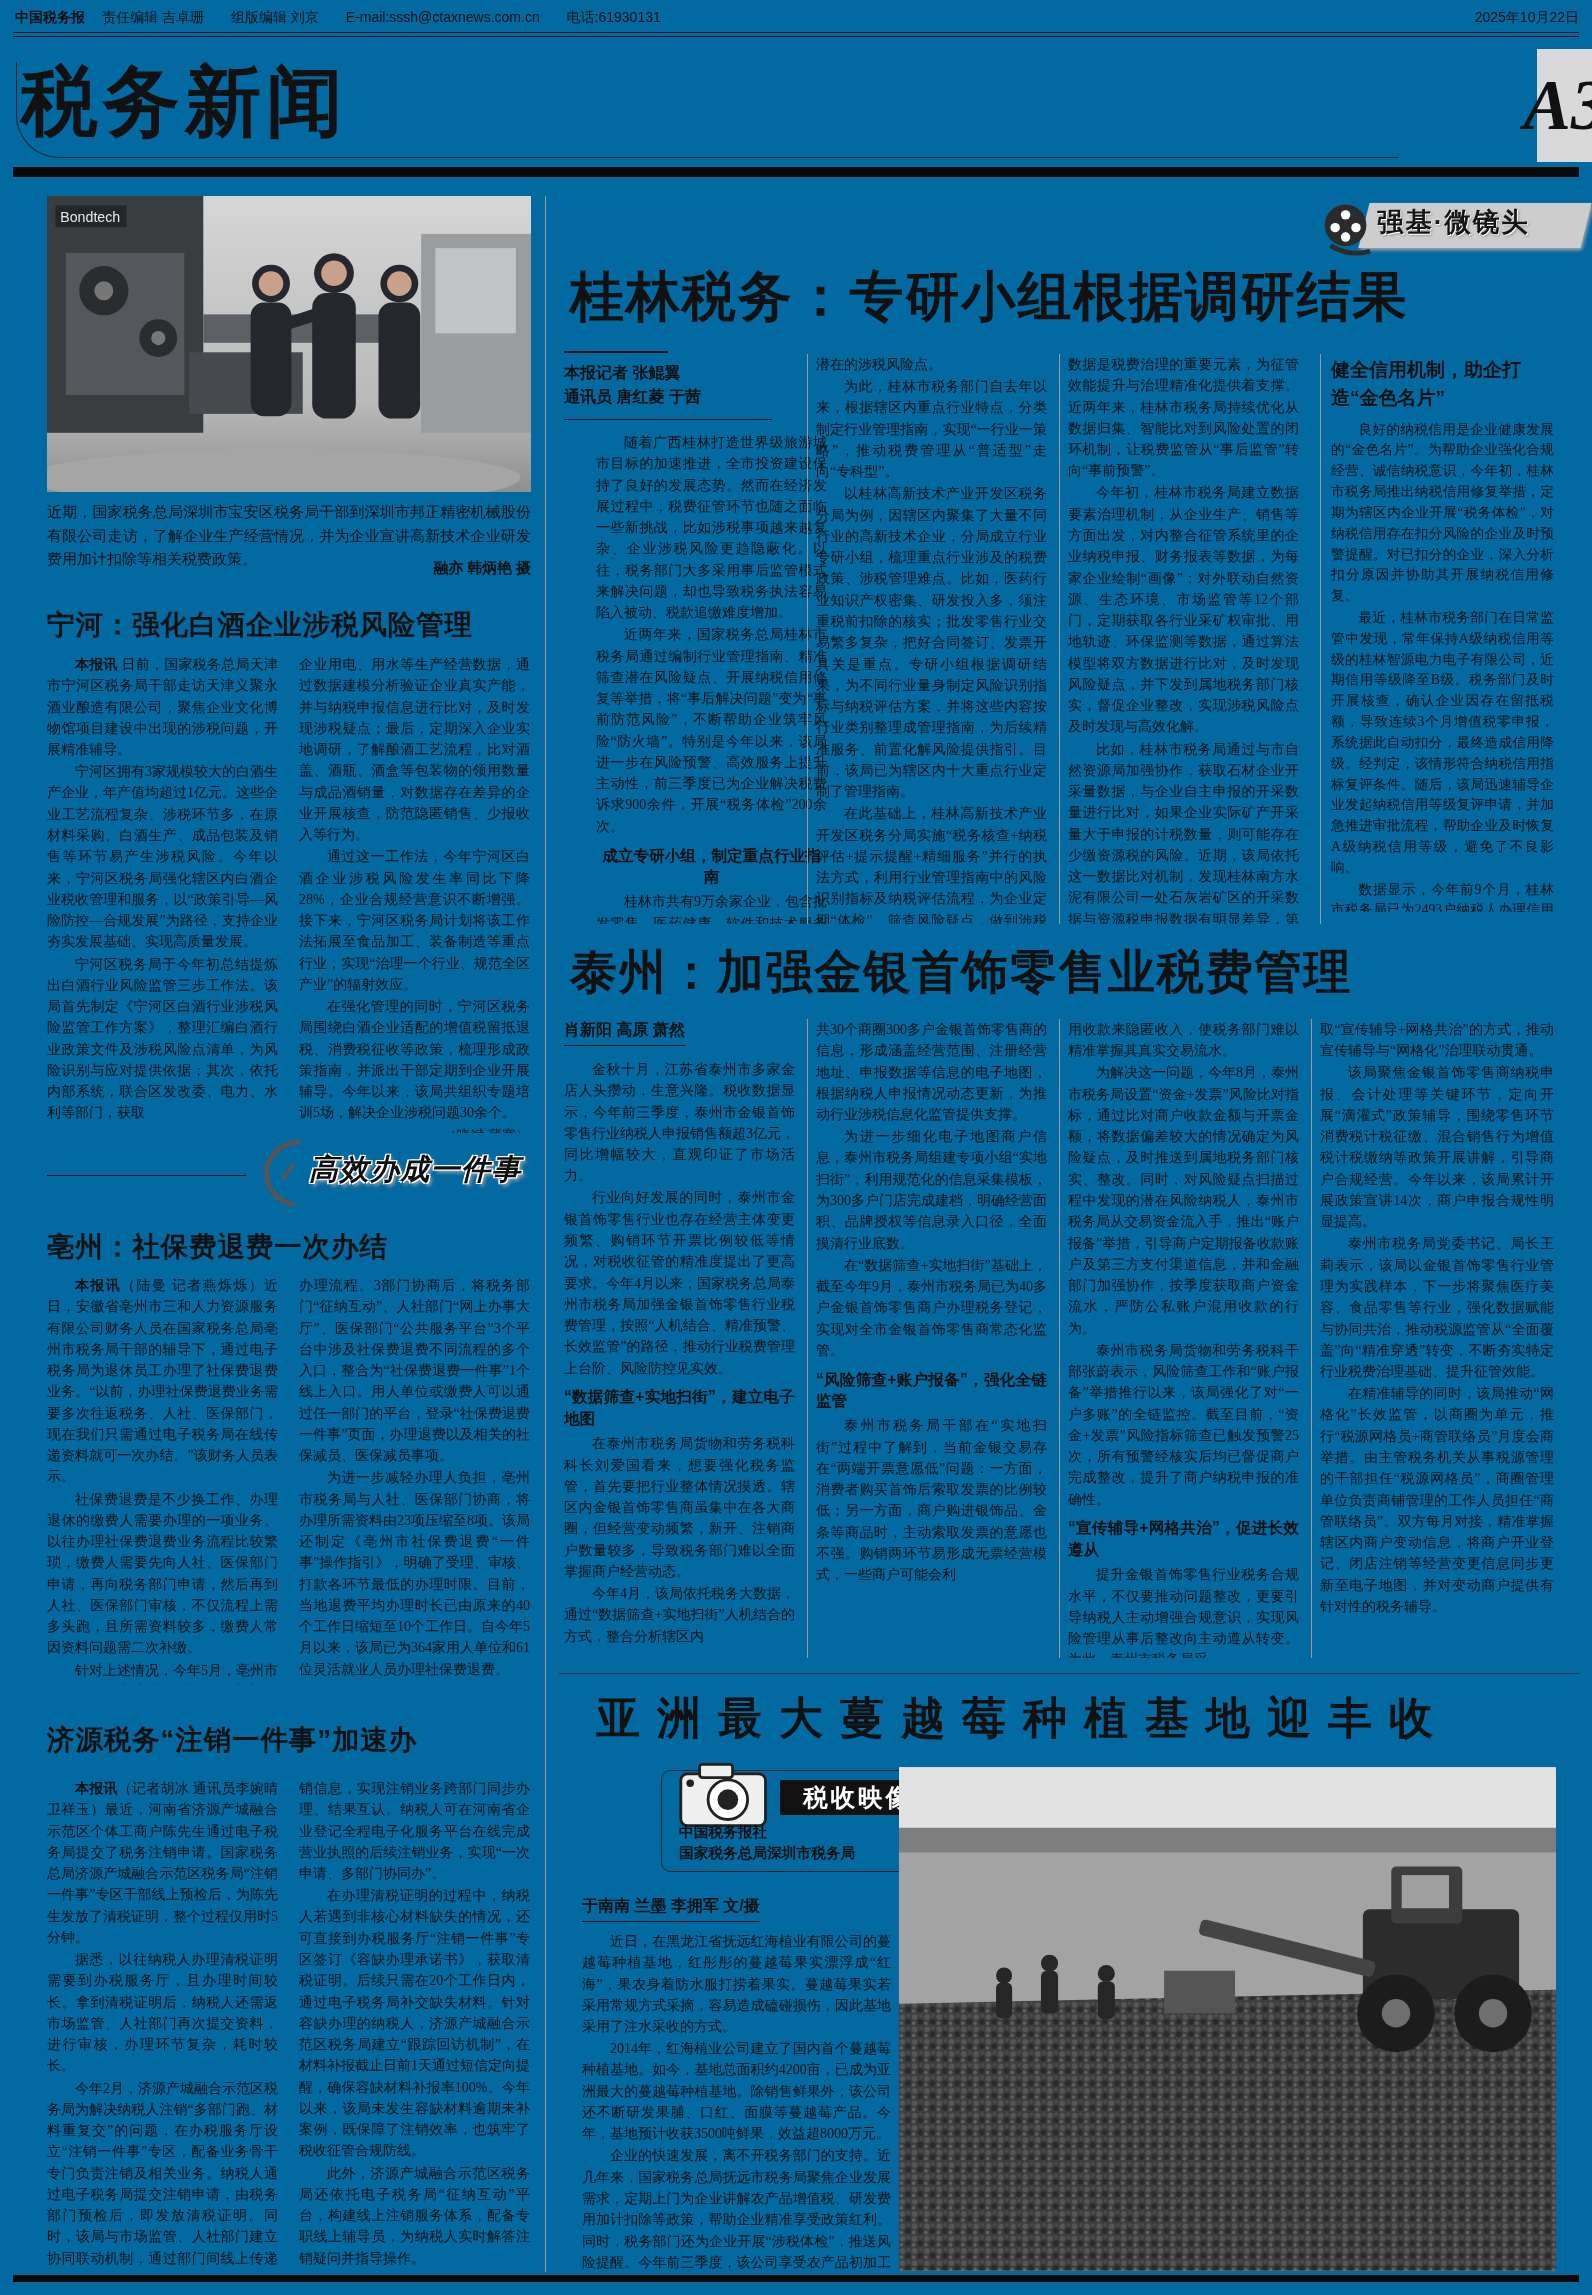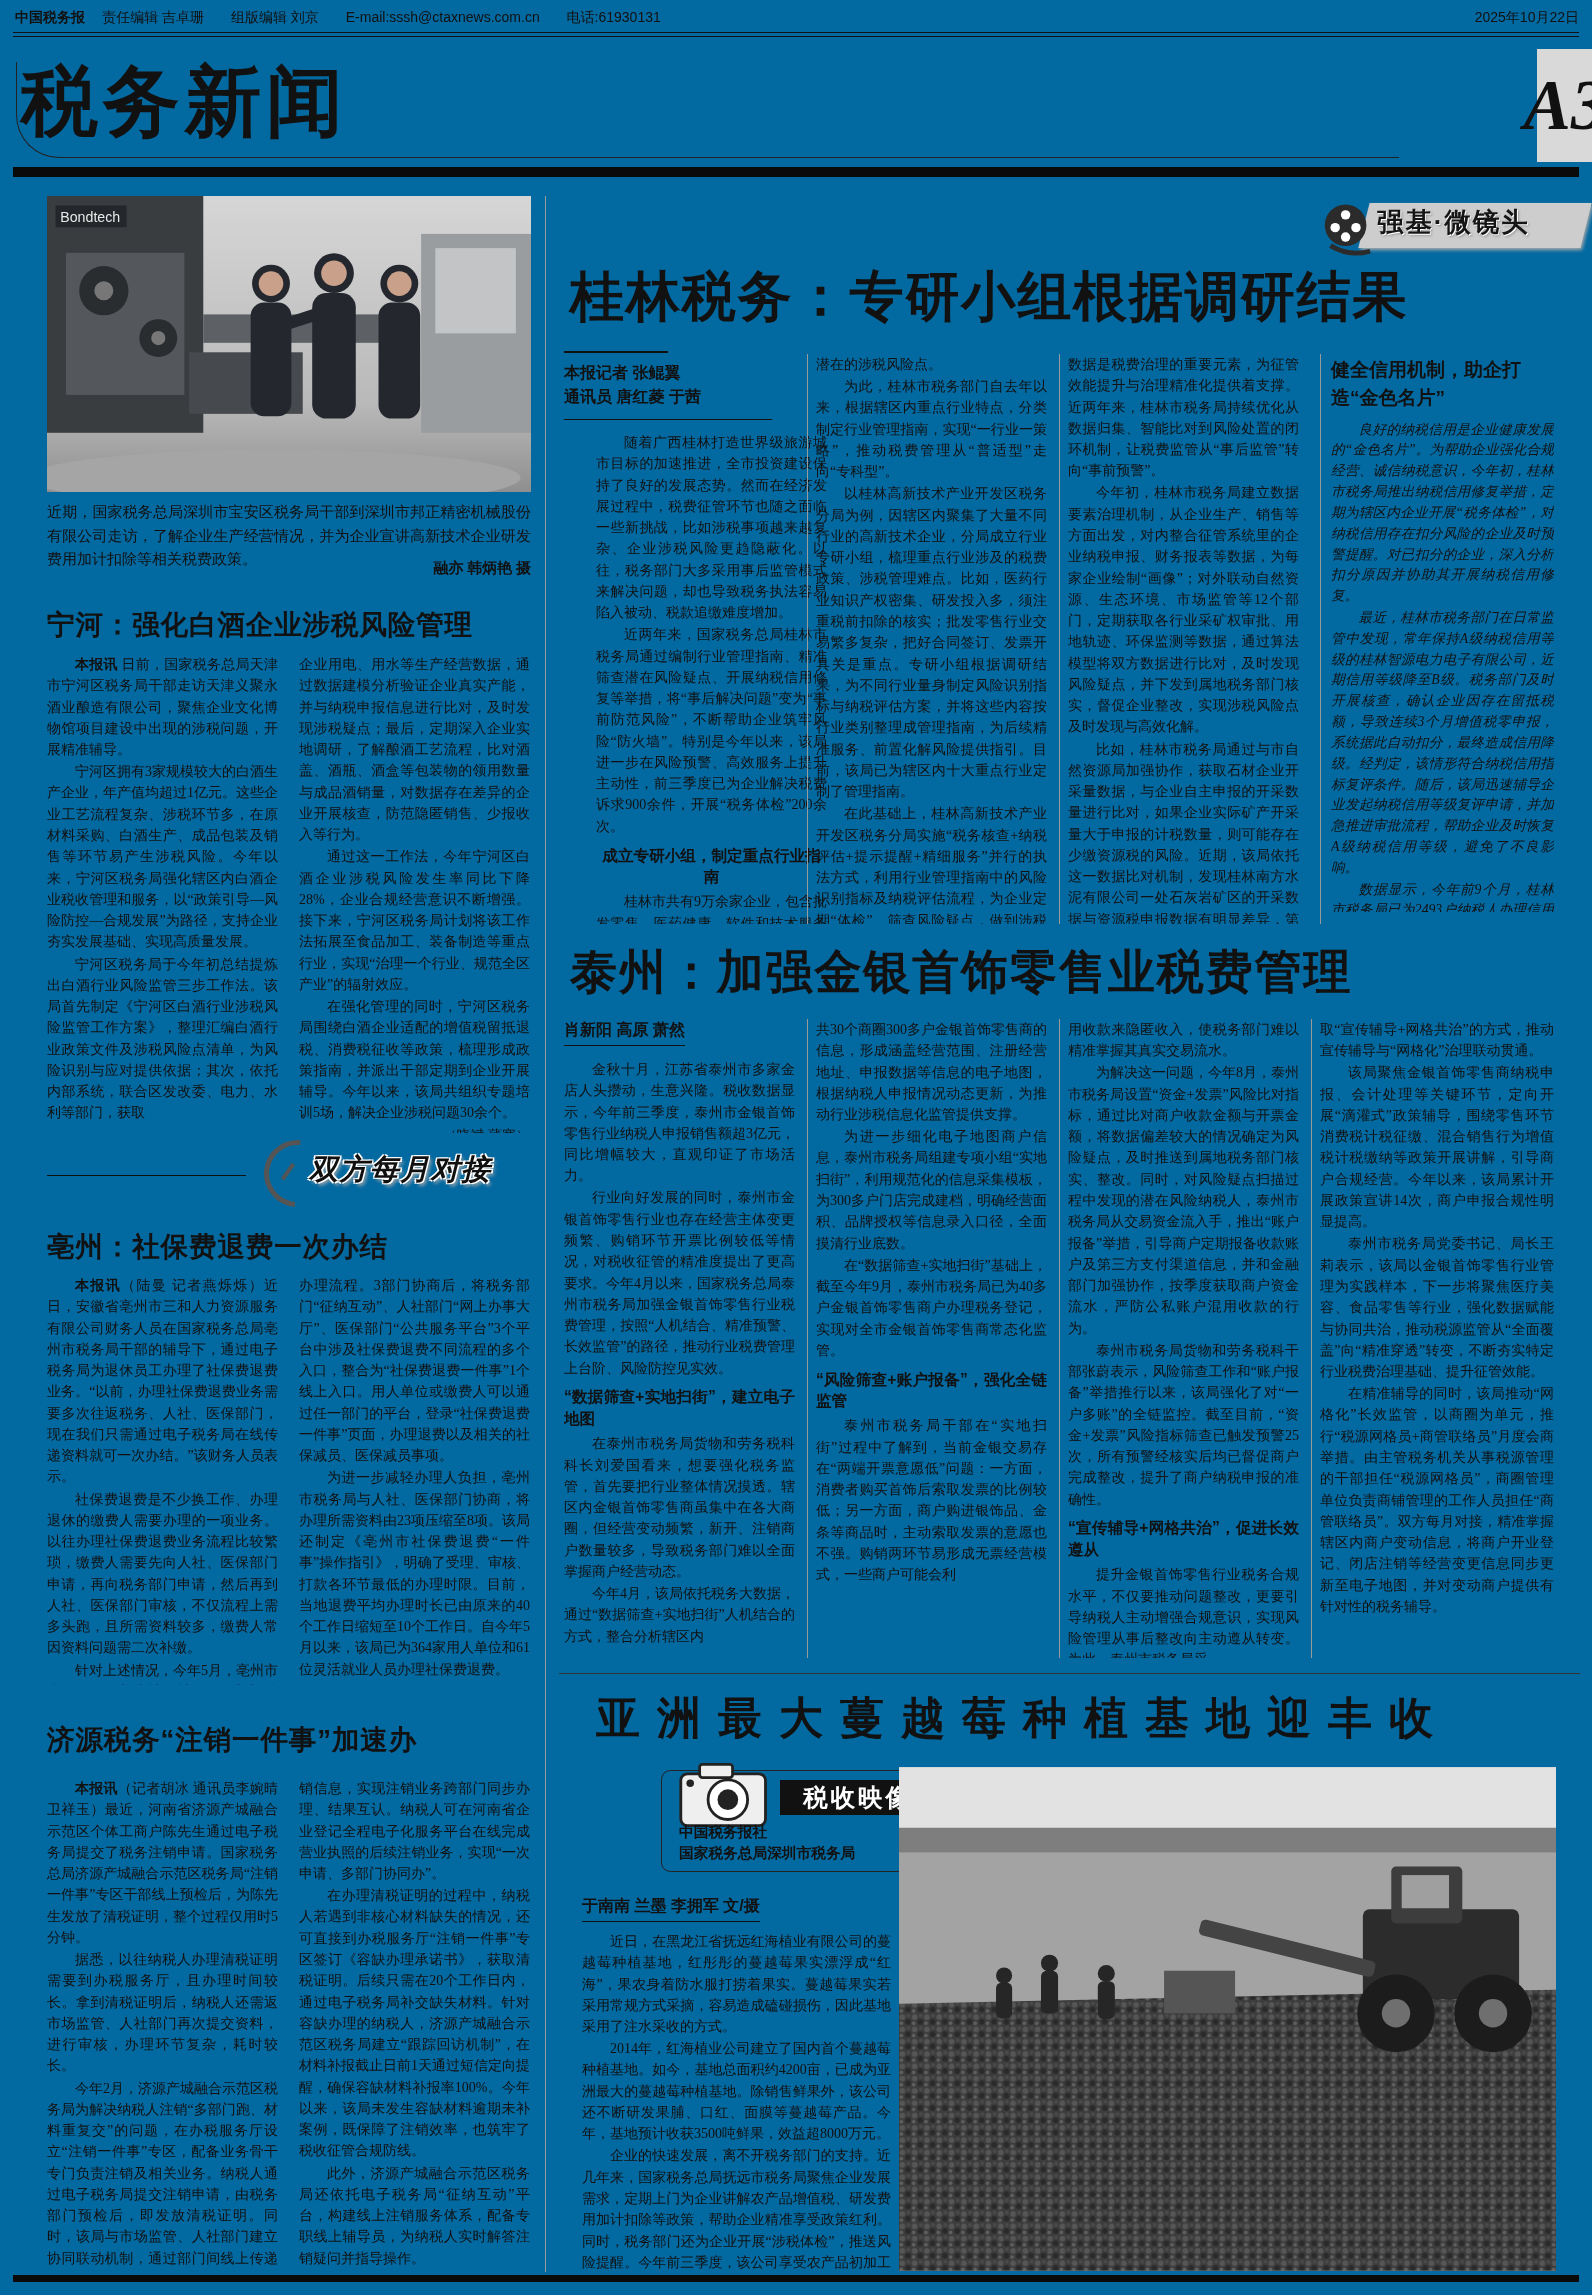--- a/index.html
+++ b/index.html
@@ -107,21 +107,21 @@
     <p class="cont">企业用电、用水等生产经营数据，通过数据建模分析验证企业真实产能，并与纳税申报信息进行比对，及时发现涉税疑点；最后，定期深入企业实地调研，了解酿酒工艺流程，比对酒盖、酒瓶、酒盒等包装物的领用数量与成品酒销量，对数据存在差异的企业开展核查，防范隐匿销售、少报收入等行为。</p>
     <p>通过这一工作法，今年宁河区白酒企业涉税风险发生率同比下降28%，企业合规经营意识不断增强。接下来，宁河区税务局计划将该工作法拓展至食品加工、装备制造等重点行业，实现“治理一个行业、规范全区产业”的辐射效应。</p>
     <p>在强化管理的同时，宁河区税务局围绕白酒企业适配的增值税留抵退税、消费税征收等政策，梳理形成政策指南，并派出干部定期到企业开展辅导。今年以来，该局共组织专题培训5场，解决企业涉税问题30余个。</p>
     <p class="sign">（晓斌 薄寒）</p>
   </div>
 
   <div class="hrule" style="left:47px;top:1175px;width:199px;height:1.4px;"></div>
   <div class="abs" style="left:264px;top:1140px;width:267px;height:71px;">
     <div class="abs" style="left:0;top:0;width:57px;height:57px;border:5.7px solid #555;border-right-color:transparent;border-bottom-color:transparent;border-radius:50%;transform:rotate(-40deg);"></div>
     <div class="abs" style="left:22px;top:22px;width:3.8px;height:19px;background:#555;transform:rotate(35deg);"></div>
-    <div class="abs speed-badge-text" style="left:45px;top:10.4px;white-space:nowrap;">双方每月对接</div>
+    <div class="abs speed-badge-text" style="left:45px;top:10.4px;white-space:nowrap;">高效办成一件事</div>
   </div>
 
   <div class="art-title" style="left:47px;top:1229px;">亳州：社保费退费一次办结</div>
   <div class="col" style="left:47px;top:1275px;width:231px;height:410px;">
     <p><span class="lead">本报讯</span><span>（陆曼 记者燕烁烁）近日，安徽省亳州市三和人力资源服务有限公司财务人员在国家税务总局亳州市税务局干部的辅导下，通过电子税务局为退休员工办理了社保费退费业务。“以前，办理社保费退费业务需要多次往返税务、人社、医保部门，现在我们只需通过电子税务局在线传递资料就可一次办结。”该财务人员表示。</span></p>
     <p>社保费退费是不少换工作、办理退休的缴费人需要办理的一项业务。以往办理社保费退费业务流程比较繁琐，缴费人需要先向人社、医保部门申请，再向税务部门申请，然后再到人社、医保部门审核，不仅流程上需多头跑，且所需资料较多，缴费人常因资料问题需二次补缴。</p>
     <p>针对上述情况，今年5月，亳州市税务局强化与当地人社、医保部门的协作，优化社保费退费业务</p>
   </div>
   <div class="col" style="left:299px;top:1275px;width:231px;height:410px;">
     <p class="cont">办理流程。3部门协商后，将税务部门“征纳互动”、人社部门“网上办事大厅”、医保部门“公共服务平台”3个平台中涉及社保费退费不同流程的多个入口，整合为“社保费退费一件事”1个线上入口。用人单位或缴费人可以通过任一部门的平台，登录“社保费退费一件事”页面，办理退费以及相关的社保减员、医保减员事项。</p>
@@ -176,21 +176,21 @@
     <p>在此基础上，桂林高新技术产业开发区税务分局实施“税务核查+纳税评估+提示提醒+精细服务”并行的执法方式，利用行业管理指南中的风险识别指标及纳税评估流程，为企业定期“体检”、筛查风险疑点，做到涉税风险早发现、早化解。</p>
 
   </div>
   <div class="col" style="left:1068px;top:354px;width:231px;height:570px;">
     <p class="cont">数据是税费治理的重要元素，为征管效能提升与治理精准化提供着支撑。近两年来，桂林市税务局持续优化从数据归集、智能比对到风险处置的闭环机制，让税费监管从“事后监管”转向“事前预警”。</p>
     <p>今年初，桂林市税务局建立数据要素治理机制，从企业生产、销售等方面出发，对内整合征管系统里的企业纳税申报、财务报表等数据，为每家企业绘制“画像”；对外联动自然资源、生态环境、市场监管等12个部门，定期获取各行业采矿权审批、用地轨迹、环保监测等数据，通过算法模型将双方数据进行比对，及时发现风险疑点，并下发到属地税务部门核实，督促企业整改，实现涉税风险点及时发现与高效化解。</p>
     <p>比如，桂林市税务局通过与市自然资源局加强协作，获取石材企业开采量数据，与企业自主申报的开采数量进行比对，如果企业实际矿产开采量大于申报的计税数量，则可能存在少缴资源税的风险。近期，该局依托这一数据比对机制，发现桂林南方水泥有限公司一处石灰岩矿区的开采数据与资源税申报数据有明显差异，第一时间提示企业自查并更正申报，及时化解潜在涉税风险。</p>
   </div>
   <div class="abs" style="left:1331px;top:356px;width:223px;">
     <div class="sans" style="font-weight:bold;font-size:19px;line-height:1.45;margin-bottom:8.5px;">健全信用机制，助企打造“金色名片”</div>
-    <div class="col" style="position:static;width:223px;height:492px;font-size:13.7px;font-style:italic;">
+    <div class="col" style="position:static;width:223px;height:492px;font-size:13.7px;">
       <p>良好的纳税信用是企业健康发展的“金色名片”。为帮助企业强化合规经营、诚信纳税意识，今年初，桂林市税务局推出纳税信用修复举措，定期为辖区内企业开展“税务体检”，对纳税信用存在扣分风险的企业及时预警提醒。对已扣分的企业，深入分析扣分原因并协助其开展纳税信用修复。</p>
       <p>最近，桂林市税务部门在日常监管中发现，常年保持A级纳税信用等级的桂林智源电力电子有限公司，近期信用等级降至B级。税务部门及时开展核查，确认企业因存在留抵税额，导致连续3个月增值税零申报，系统据此自动扣分，最终造成信用降级。经判定，该情形符合纳税信用指标复评条件。随后，该局迅速辅导企业发起纳税信用等级复评申请，并加急推进审批流程，帮助企业及时恢复A级纳税信用等级，避免了不良影响。</p>
       <p>数据显示，今年前9个月，桂林市税务局已为2493户纳税人办理信用修复。今年上半年，1315户纳税人在税务部门辅导下，纳税信用等级从B级提升至A级。</p>
     </div>
   </div>
   <div class="vrule" style="left:807px;top:354px;height:570px;"></div>
   <div class="vrule" style="left:1059px;top:354px;height:570px;"></div>
   <div class="vrule" style="left:1320px;top:354px;height:570px;"></div>
 
   <div class="headline-xl" style="left:570px;top:941px;font-size:47px;">泰州：加强金银首饰零售业税费管理</div>

